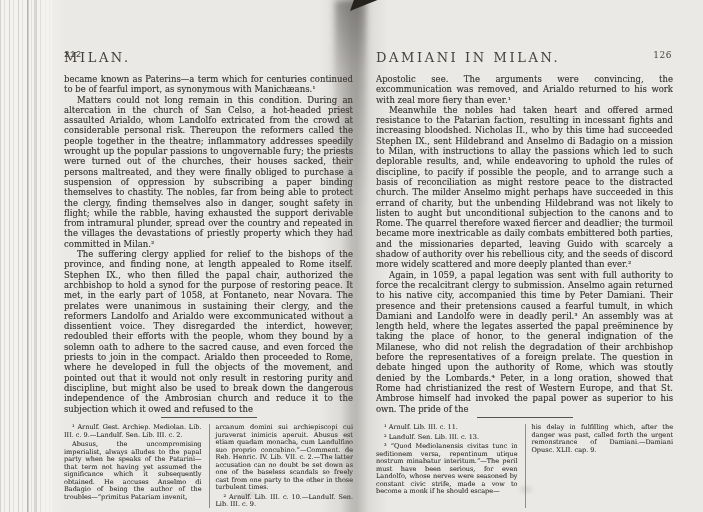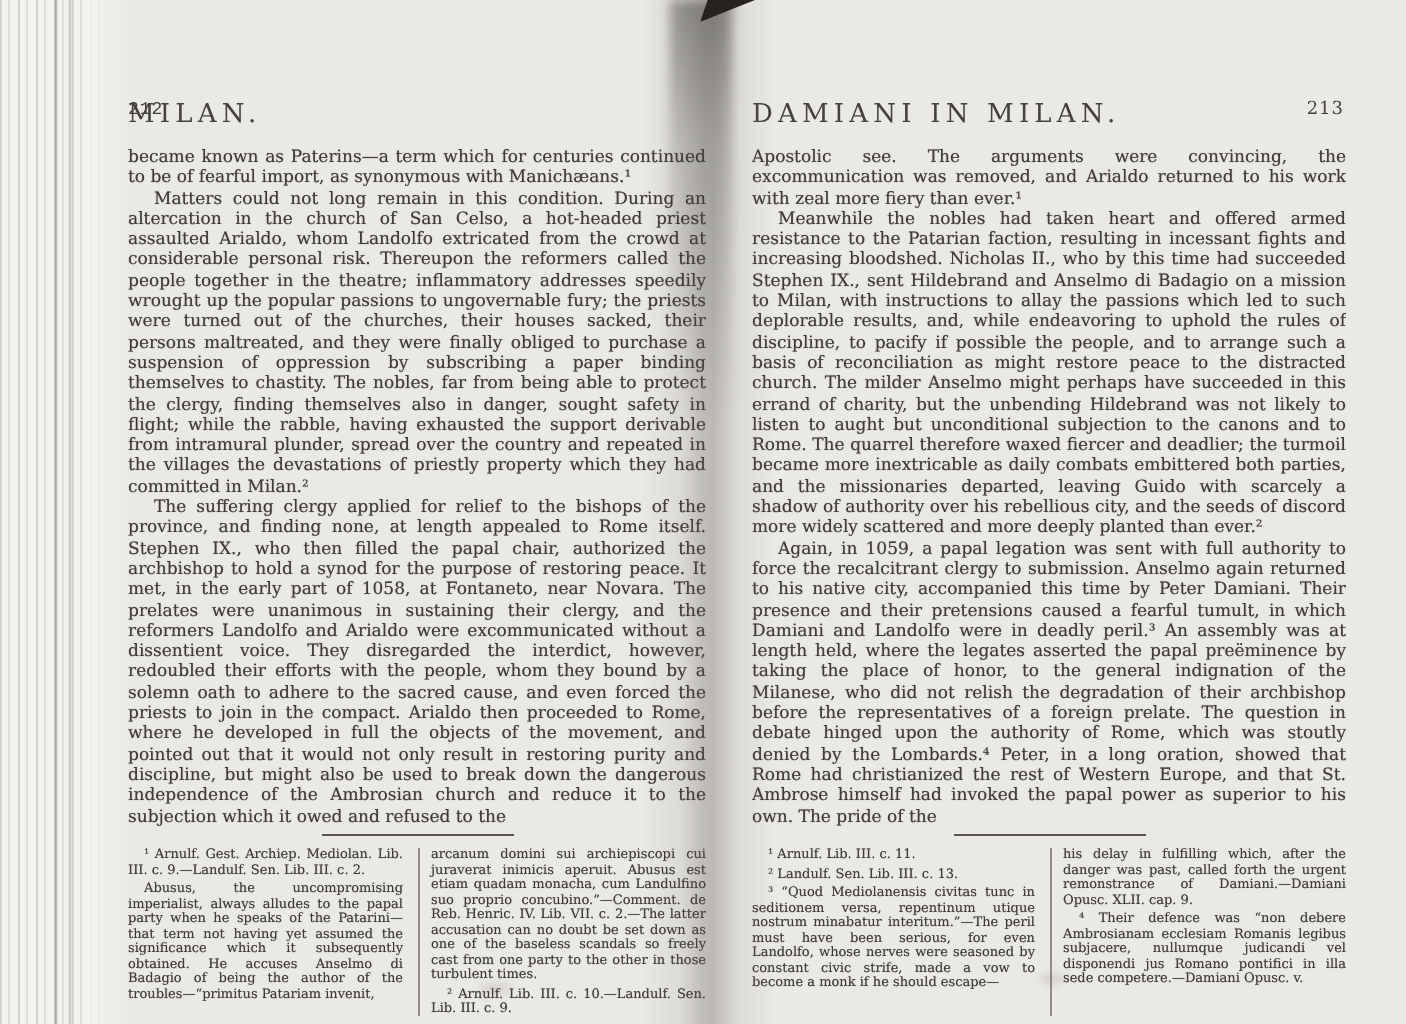--- a/index.html
+++ b/index.html
@@ -105,37 +105,36 @@
       <div class="fncol">
         <p class="fn-cont">arcanum domini sui archiepiscopi cui juraverat inimicis aperuit. Abusus est etiam quadam monacha, cum Landulfino suo proprio concubino.”—Comment. de Reb. Henric. IV. Lib. VII. c. 2.—The latter accusation can no doubt be set down as one of the baseless scandals so freely cast from one party to the other in those turbulent times.</p>
         <p>² Arnulf. Lib. III. c. 10.—Landulf. Sen. Lib. III. c. 9.</p>
       </div>
     </div>
   </div>
 
   <div class="page page-right">
     <div class="pagehead">
       <span class="runhead">DAMIANI IN MILAN.</span>
-      <span class="pagenum pagenum-right">213</span>
+      <span class="pagenum pagenum-right">126</span>
     </div>
     <div class="bodytext">
       <p class="noindent">Apostolic see. The arguments were convincing, the excommunication was removed, and Arialdo returned to his work with zeal more fiery than ever.¹</p>
       <p>Meanwhile the nobles had taken heart and offered armed resistance to the Patarian faction, resulting in incessant fights and increasing bloodshed. Nicholas II., who by this time had succeeded Stephen IX., sent Hildebrand and Anselmo di Badagio on a mission to Milan, with instructions to allay the passions which led to such deplorable results, and, while endeavoring to uphold the rules of discipline, to pacify if possible the people, and to arrange such a basis of reconciliation as might restore peace to the distracted church. The milder Anselmo might perhaps have succeeded in this errand of charity, but the unbending Hildebrand was not likely to listen to aught but unconditional subjection to the canons and to Rome. The quarrel therefore waxed fiercer and deadlier; the turmoil became more inextricable as daily combats embittered both parties, and the missionaries departed, leaving Guido with scarcely a shadow of authority over his rebellious city, and the seeds of discord more widely scattered and more deeply planted than ever.²</p>
       <p>Again, in 1059, a papal legation was sent with full authority to force the recalcitrant clergy to submission. Anselmo again returned to his native city, accompanied this time by Peter Damiani. Their presence and their pretensions caused a fearful tumult, in which Damiani and Landolfo were in deadly peril.³ An assembly was at length held, where the legates asserted the papal preëminence by taking the place of honor, to the general indignation of the Milanese, who did not relish the degradation of their archbishop before the representatives of a foreign prelate. The question in debate hinged upon the authority of Rome, which was stoutly denied by the Lombards.⁴ Peter, in a long oration, showed that Rome had christianized the rest of Western Europe, and that St. Ambrose himself had invoked the papal power as superior to his own. The pride of the</p>
     </div>
     <div class="fnrule"></div>
     <div class="footnotes">
       <div class="fncol">
         <p>¹ Arnulf. Lib. III. c. 11.</p>
         <p>² Landulf. Sen. Lib. III. c. 13.</p>
         <p>³ “Quod Mediolanensis civitas tunc in seditionem versa, repentinum utique nostrum minabatur interitum.”—The peril must have been serious, for even Landolfo, whose nerves were seasoned by constant civic strife, made a vow to become a monk if he should escape—</p>
       </div>
       <div class="fncol">
         <p class="fn-cont">his delay in fulfilling which, after the danger was past, called forth the urgent remonstrance of Damiani.—Damiani Opusc. XLII. cap. 9.</p>
-        <p>⁴ Their defence was “non debere Ambrosianam ecclesiam Romanis legibus subjacere, nullumque judicandi vel disponendi jus Romano pontifici in illa sede competere.—Damiani Opusc. v.</p>
       </div>
     </div>
   </div>
 
   <div class="gutter"></div>
   <div class="gutter-notch"></div>
   <div class="smudge s1"></div>
   <div class="smudge s2"></div>
 
 </div>

